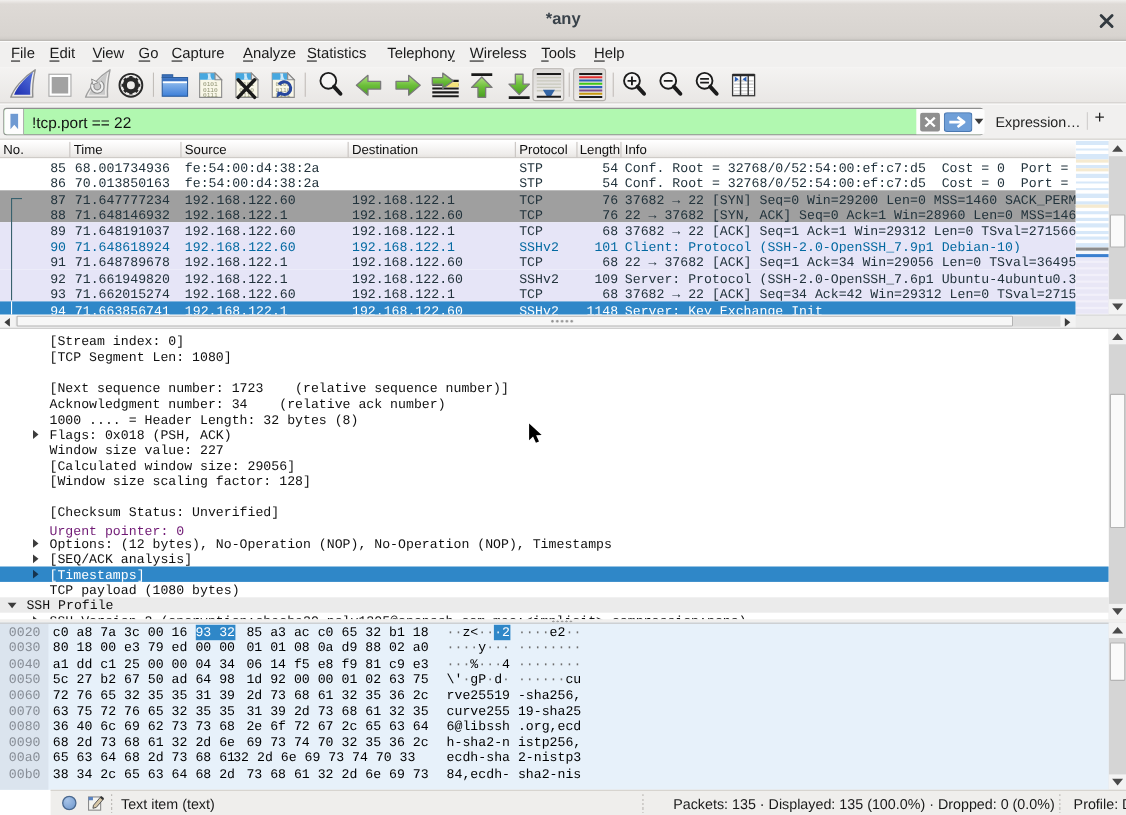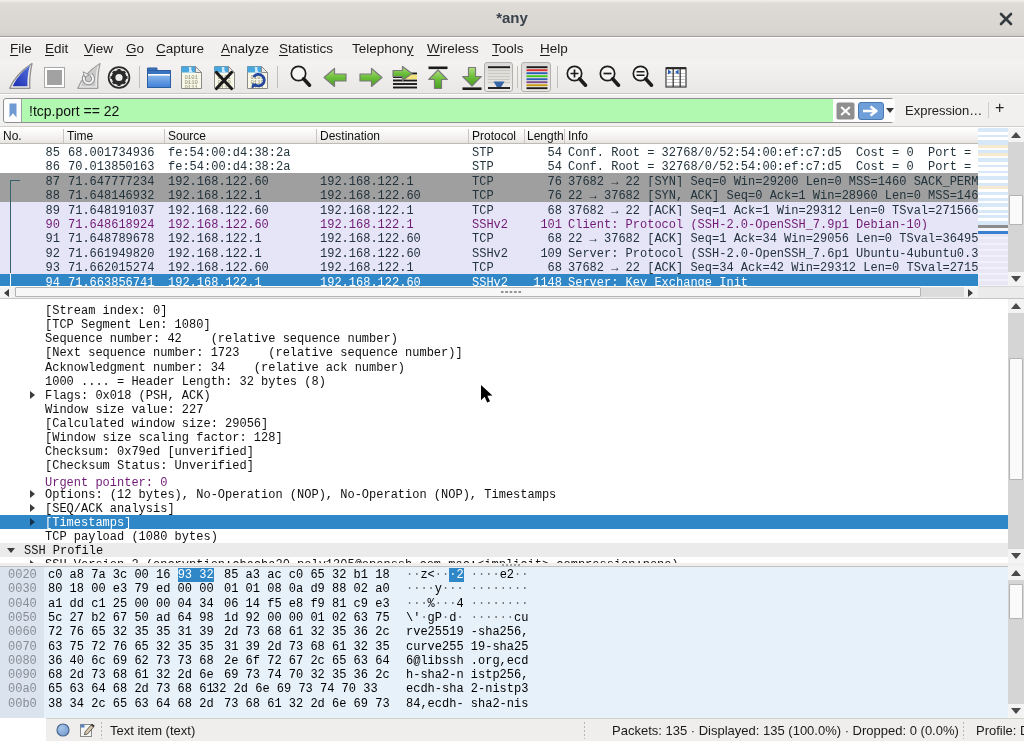--- a/index.html
+++ b/index.html
@@ -330,21 +330,21 @@
     <div class="hsep" style="left:316px"></div>
     <div class="hsep" style="left:468px"></div>
     <div class="hsep" style="left:524px"></div>
     <div class="hsep" style="left:564px"></div>
 </div>
 <div class="abs mono" id="packetlist"><div class="prow" style="top:0.0px;background:#ffffff;color:#22333c"><span class="num">85</span><span style="left:68px">68.001734936</span><span style="left:168px">fe:54:00:d4:38:2a</span><span style="left:320px"></span><span style="left:472px">STP</span><span class="len">54</span><span style="left:568px">Conf. Root = 32768/0/52:54:00:ef:c7:d5  Cost = 0  Port = 0x8005</span></div>
 <div class="prow" style="top:14.4px;background:#ffffff;color:#22333c"><span class="num">86</span><span style="left:68px">70.013850163</span><span style="left:168px">fe:54:00:d4:38:2a</span><span style="left:320px"></span><span style="left:472px">STP</span><span class="len">54</span><span style="left:568px">Conf. Root = 32768/0/52:54:00:ef:c7:d5  Cost = 0  Port = 0x8005</span></div>
 <div class="prow" style="top:28.8px;background:#9f9f9f;color:#22333c"><span class="num">87</span><span style="left:68px">71.647777234</span><span style="left:168px">192.168.122.60</span><span style="left:320px">192.168.122.1</span><span style="left:472px">TCP</span><span class="len">76</span><span style="left:568px">37682 → 22 [SYN] Seq=0 Win=29200 Len=0 MSS=1460 SACK_PERM=1 TSval=2715</span></div>
 <div class="prow" style="top:43.2px;background:#9f9f9f;color:#22333c"><span class="num">88</span><span style="left:68px">71.648146932</span><span style="left:168px">192.168.122.1</span><span style="left:320px">192.168.122.60</span><span style="left:472px">TCP</span><span class="len">76</span><span style="left:568px">22 → 37682 [SYN, ACK] Seq=0 Ack=1 Win=28960 Len=0 MSS=1460 TSval=36495</span></div>
 <div class="prow" style="top:57.6px;background:#e6e5f7;color:#22333c"><span class="num">89</span><span style="left:68px">71.648191037</span><span style="left:168px">192.168.122.60</span><span style="left:320px">192.168.122.1</span><span style="left:472px">TCP</span><span class="len">68</span><span style="left:568px">37682 → 22 [ACK] Seq=1 Ack=1 Win=29312 Len=0 TSval=2715663 TSecr=36495</span></div>
-<div class="prow" style="top:72.0px;background:#e6e5f7;color:#701a75"><span class="num">90</span><span style="left:68px">71.648618924</span><span style="left:168px">192.168.122.60</span><span style="left:320px">192.168.122.1</span><span style="left:472px">SSHv2</span><span class="len">101</span><span style="left:568px">Client: Protocol (SSH-2.0-OpenSSH_7.9p1 Debian-10)</span></div>
+<div class="prow" style="top:72.0px;background:#e6e5f7;color:#0369a1"><span class="num">90</span><span style="left:68px">71.648618924</span><span style="left:168px">192.168.122.60</span><span style="left:320px">192.168.122.1</span><span style="left:472px">SSHv2</span><span class="len">101</span><span style="left:568px">Client: Protocol (SSH-2.0-OpenSSH_7.9p1 Debian-10)</span></div>
 <div class="prow" style="top:86.4px;background:#e6e5f7;color:#22333c"><span class="num">91</span><span style="left:68px">71.648789678</span><span style="left:168px">192.168.122.1</span><span style="left:320px">192.168.122.60</span><span style="left:472px">TCP</span><span class="len">68</span><span style="left:568px">22 → 37682 [ACK] Seq=1 Ack=34 Win=29056 Len=0 TSval=36495853 TSecr=271</span></div>
 <div class="prow" style="top:100.8px;background:#e6e5f7;color:#22333c"><span class="num">92</span><span style="left:68px">71.661949820</span><span style="left:168px">192.168.122.1</span><span style="left:320px">192.168.122.60</span><span style="left:472px">SSHv2</span><span class="len">109</span><span style="left:568px">Server: Protocol (SSH-2.0-OpenSSH_7.6p1 Ubuntu-4ubuntu0.3)</span></div>
 <div class="prow" style="top:115.2px;background:#e6e5f7;color:#22333c"><span class="num">93</span><span style="left:68px">71.662015274</span><span style="left:168px">192.168.122.60</span><span style="left:320px">192.168.122.1</span><span style="left:472px">TCP</span><span class="len">68</span><span style="left:568px">37682 → 22 [ACK] Seq=34 Ack=42 Win=29312 Len=0 TSval=2715677 TSecr=364</span></div>
 <div class="prow" style="top:129.6px;background:#2f87c8;color:#ffffff"><span class="num">94</span><span style="left:68px">71.663856741</span><span style="left:168px">192.168.122.1</span><span style="left:320px">192.168.122.60</span><span style="left:472px">SSHv2</span><span class="len">1148</span><span style="left:568px">Server: Key Exchange Init</span></div>
 <div class="abs" style="left:10px;top:36px;width:1px;height:93px;background:#38616e"></div>
 <div class="abs" style="left:10px;top:36px;width:10px;height:1px;background:#38616e"></div>
 <div class="abs" style="left:10px;top:130px;width:1px;height:13px;background:#ffffff"></div></div>
 <div class="abs" id="minimap">
     <div class="abs" style="left:0;top:0px;width:30px;height:3.5px;background:#d7e8f9"></div>
 <div class="abs" style="left:0;top:3.5px;width:30px;height:3.5px;background:#ffffff"></div>
@@ -407,29 +407,27 @@
     <div class="tri" style="left:968px;top:1.5px;border-top:4px solid transparent;border-bottom:4px solid transparent;border-left:5.5px solid #3c3c3c"></div>
     <div class="sbthumb" style="left:15px;top:0px;width:906px;height:10px;background:#f7f7f7"></div>
     <div class="abs" style="left:921px;top:0;width:43px;height:11px;background:#dcdcdc"></div>
     <div class="abs" style="left:500px;top:3px;width:22px;height:4px;background:radial-gradient(circle 1.2px, #909090 1px, transparent 1.3px) 0 0/4.4px 4px repeat-x"></div>
   </div>
 <div class="abs" style="left:0;top:297px;width:1008px;height:2px;background:#f0f0f0"></div>
 <div class="abs" style="left:978px;top:286px;width:46px;height:13px;background:#ebebeb;border-top:1px solid #d8d8d8"></div>
 <div class="abs" style="left:0;top:298px;width:1024px;height:1px;background:#c6c6c6"></div>
 <div class="abs mono" id="details"><div class="drow" style="top:4.0px;color:#101010"><span class="abs" style="left:45px;top:1px">[Stream index: 0]</span></div>
 <div class="drow" style="top:18.1px;color:#101010"><span class="abs" style="left:45px;top:1px">[TCP Segment Len: 1080]</span></div>
-<div class="drow" style="top:32.3px;color:#101010"><span class="abs" style="left:45px;top:1px">Sequence number: 42    (relative sequence number)</span></div>
 <div class="drow" style="top:46.4px;color:#101010"><span class="abs" style="left:45px;top:1px">[Next sequence number: 1723    (relative sequence number)]</span></div>
 <div class="drow" style="top:60.5px;color:#101010"><span class="abs" style="left:45px;top:1px">Acknowledgment number: 34    (relative ack number)</span></div>
 <div class="drow" style="top:74.7px;color:#101010"><span class="abs" style="left:45px;top:1px">1000 .... = Header Length: 32 bytes (8)</span></div>
 <div class="drow" style="top:88.8px;color:#101010"><div class="tri" style="left:30px;top:3px;border-top:4px solid transparent;border-bottom:4px solid transparent;border-left:5px solid #3c3c3c"></div><span class="abs" style="left:45px;top:1px">Flags: 0x018 (PSH, ACK)</span></div>
 <div class="drow" style="top:102.9px;color:#101010"><span class="abs" style="left:45px;top:1px">Window size value: 227</span></div>
 <div class="drow" style="top:117.0px;color:#101010"><span class="abs" style="left:45px;top:1px">[Calculated window size: 29056]</span></div>
 <div class="drow" style="top:131.2px;color:#101010"><span class="abs" style="left:45px;top:1px">[Window size scaling factor: 128]</span></div>
-<div class="drow" style="top:145.3px;color:#101010"><span class="abs" style="left:45px;top:1px">Checksum: 0x79ed [unverified]</span></div>
 <div class="drow" style="top:159.4px;color:#101010"><span class="abs" style="left:45px;top:1px">[Checksum Status: Unverified]</span></div>
 <div class="drow" style="top:176px;color:#701a75"><span class="abs" style="left:45px;top:1px">Urgent pointer: 0</span></div>
 <div class="drow" style="top:187.7px;color:#101010"><div class="tri" style="left:30px;top:3px;border-top:4px solid transparent;border-bottom:4px solid transparent;border-left:5px solid #3c3c3c"></div><span class="abs" style="left:45px;top:1px">Options: (12 bytes), No-Operation (NOP), No-Operation (NOP), Timestamps</span></div>
 <div class="drow" style="top:201.8px;color:#101010"><div class="tri" style="left:30px;top:3px;border-top:4px solid transparent;border-bottom:4px solid transparent;border-left:5px solid #3c3c3c"></div><span class="abs" style="left:45px;top:1px">[SEQ/ACK analysis]</span></div>
 <div class="drow" style="top:216.0px;background:#2f87c8;color:#ffffff"><div class="tri" style="left:30px;top:3px;border-top:4px solid transparent;border-bottom:4px solid transparent;border-left:5px solid #16334d"></div><span class="abs" style="left:45px;top:1px">[Timestamps]</span></div>
 <div class="drow" style="top:230.1px;color:#101010"><span class="abs" style="left:45px;top:1px">TCP payload (1080 bytes)</span></div>
 <div class="drow" style="top:244.2px;background:#ebebeb;color:#101010"><div class="tri" style="left:7px;top:5px;border-left:4px solid transparent;border-right:4px solid transparent;border-top:5px solid #3c3c3c"></div><span class="abs" style="left:24px;top:1px">SSH Profile</span></div>
 <div class="drow" style="top:258.3px;color:#101010"><div class="tri" style="left:30px;top:3px;border-top:4px solid transparent;border-bottom:4px solid transparent;border-left:5px solid #3c3c3c"></div><span class="abs" style="left:45px;top:1px">SSH Version 2 (encryption:chacha20-poly1305@openssh.com mac:&lt;implicit&gt; compression:none)</span></div></div>
 <div class="abs" id="splitter2" style="left:0;top:563px;width:1024px;height:3px;background:#f0efee"></div>
 <div class="abs" style="left:501px;top:563.5px;width:20px;height:2px;background:radial-gradient(circle 1px, #a0a0a0 0.8px, transparent 1px) 0 0/4px 2px repeat-x"></div>

